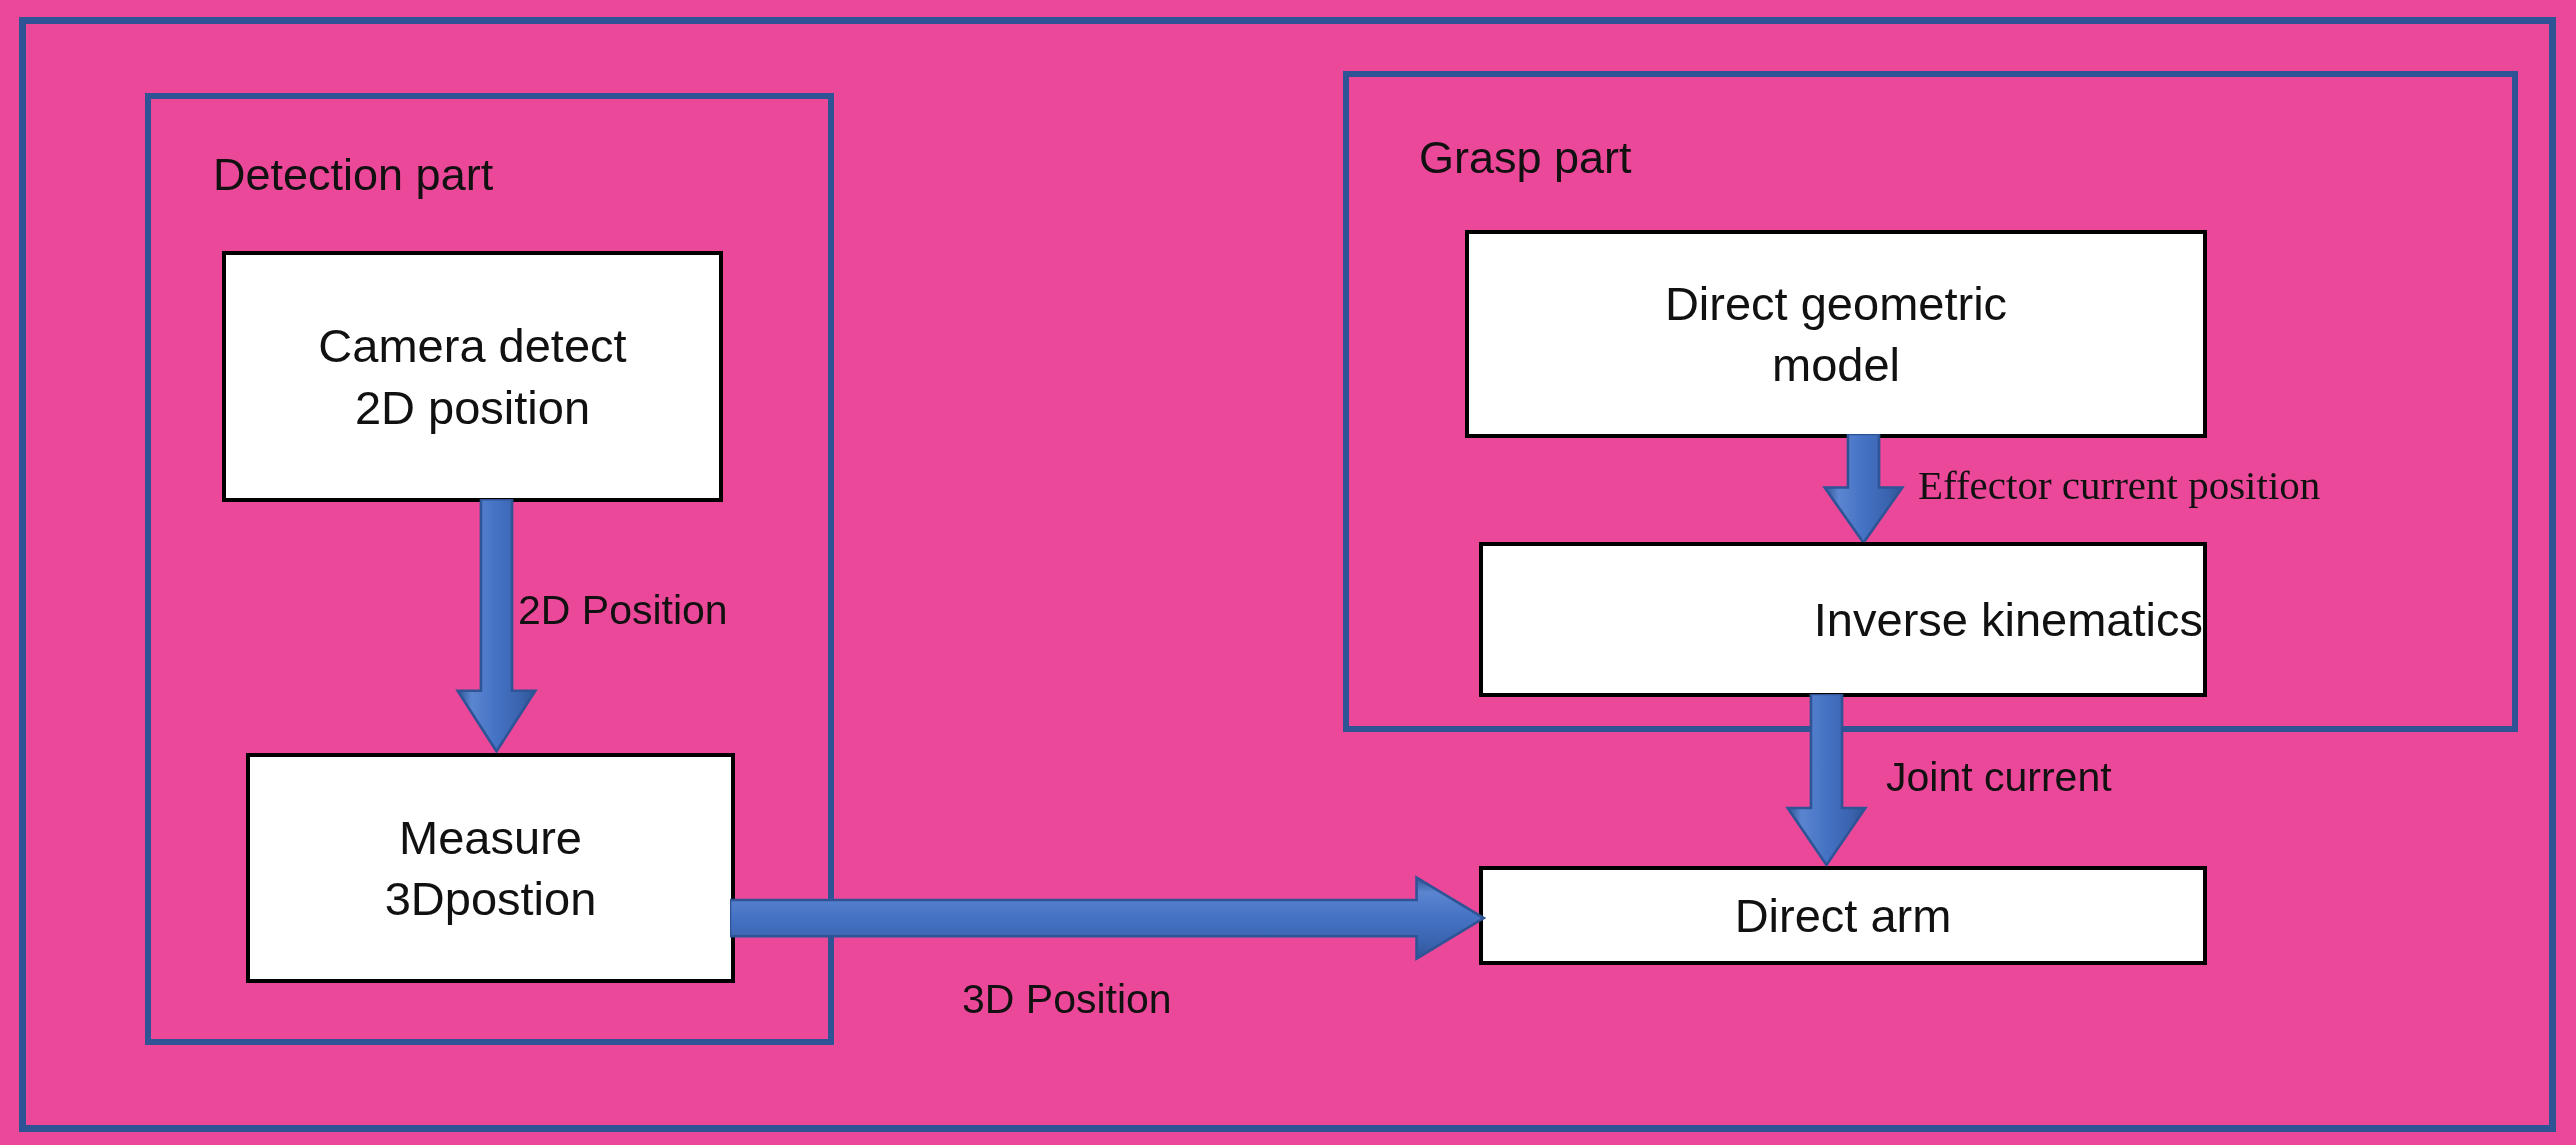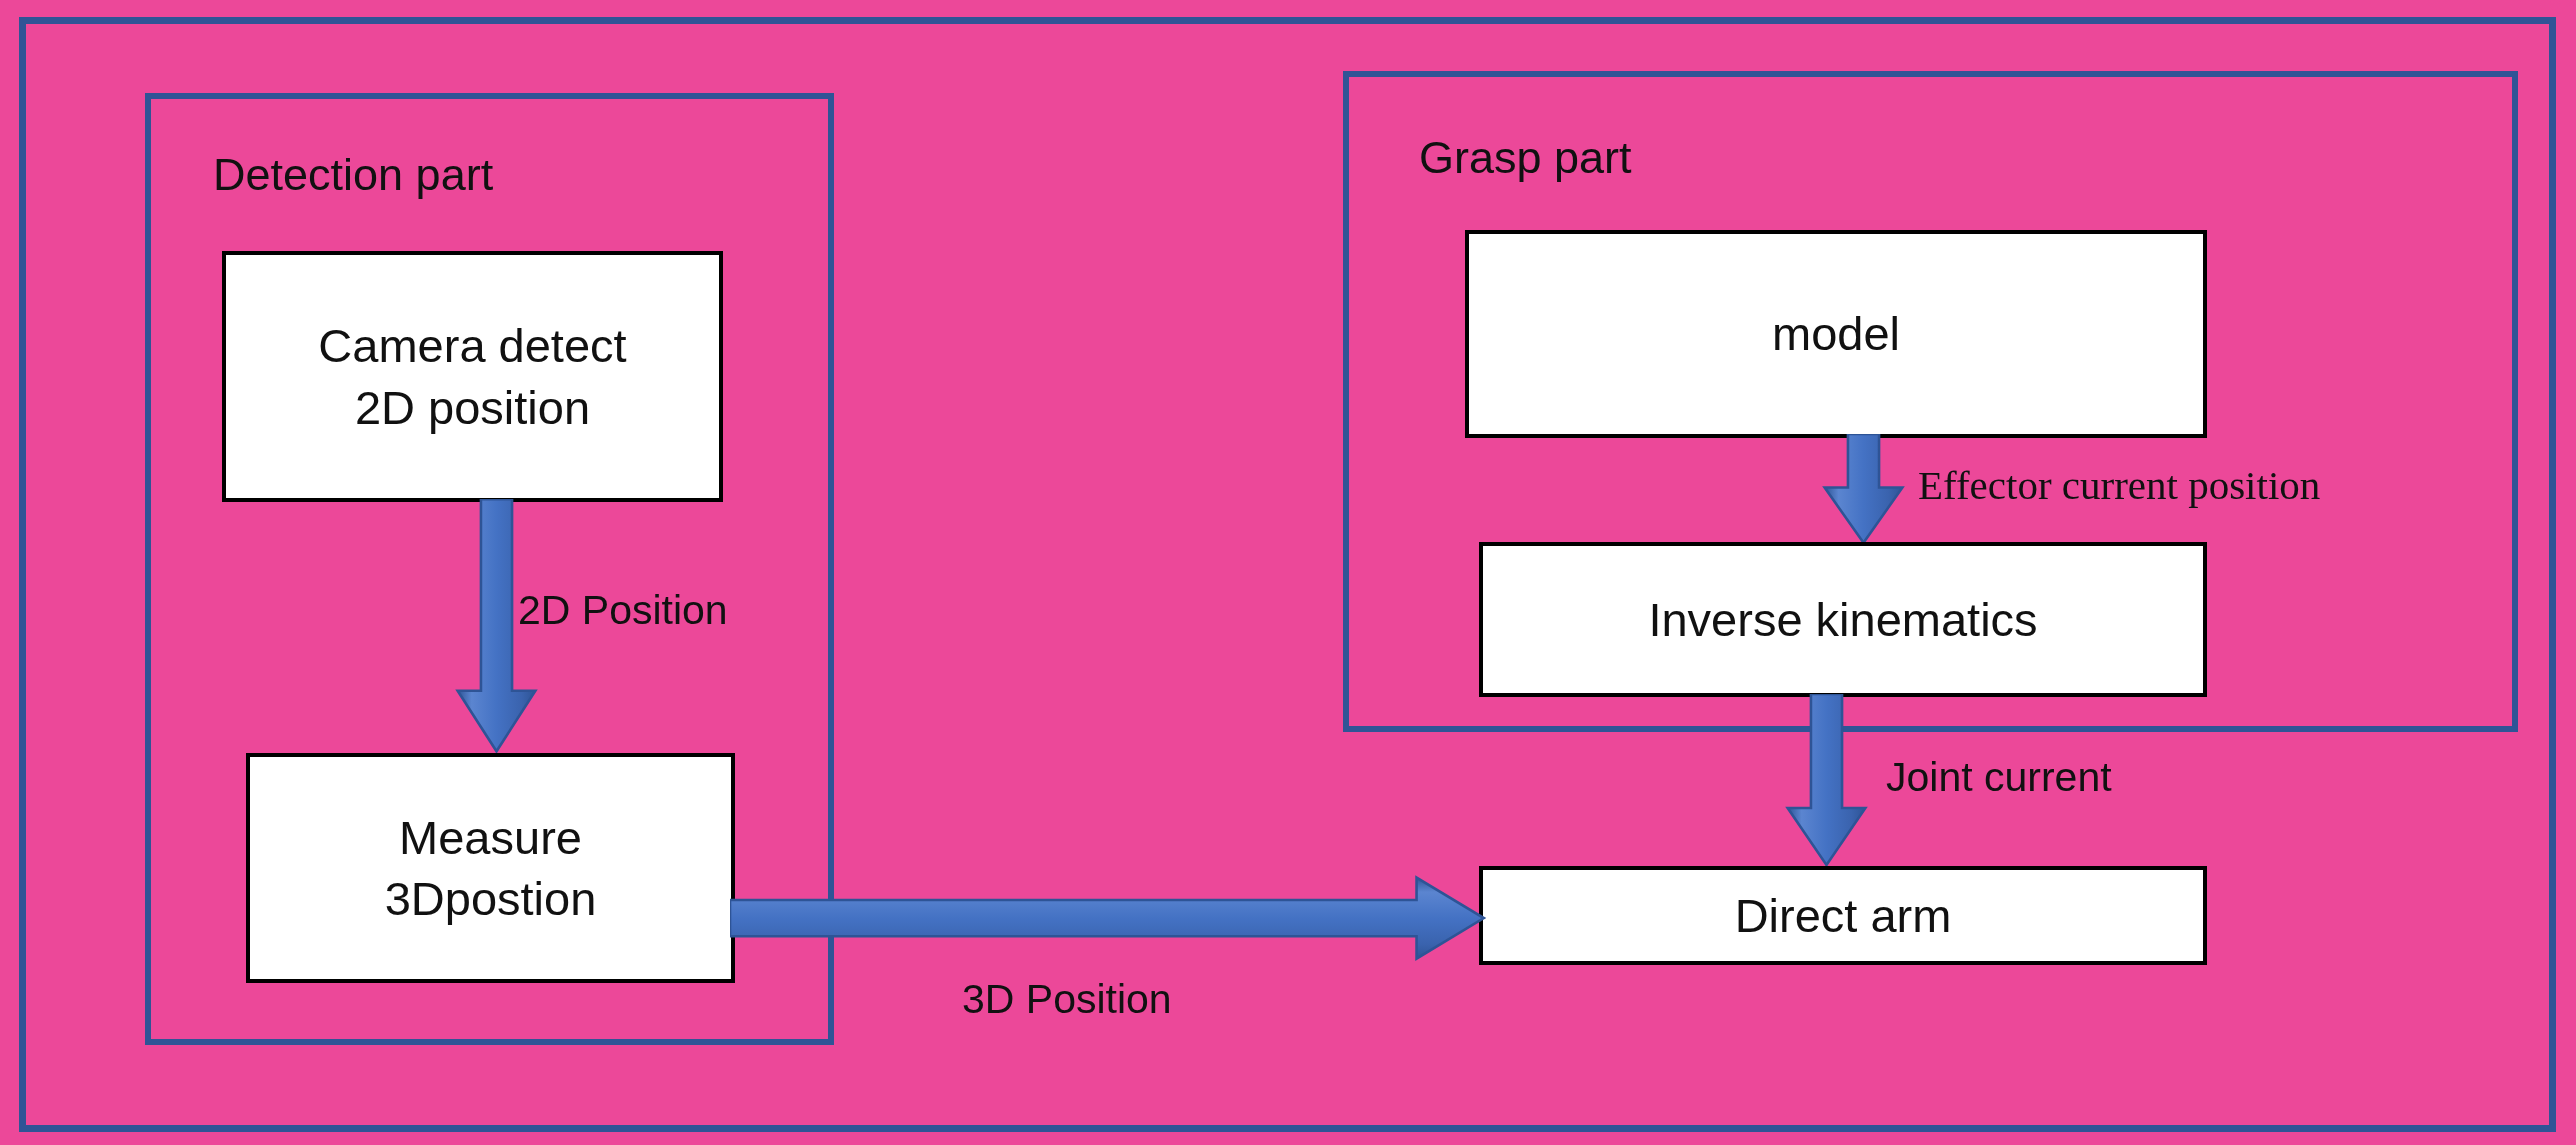--- a/index.html
+++ b/index.html
@@ -112,40 +112,41 @@
 
   <div class="node-box" style="left:246px; top:753px; width:489px; height:230px;">
     <span class="line">Measure</span>
     <span class="line">3Dpostion</span>
   </div>
 
   <div class="group-box" style="left:1343px; top:71px; width:1175px; height:661px;"></div>
   <div class="group-label" style="left:1419px; top:134px;">Grasp part</div>
 
   <div class="node-box" style="left:1465px; top:230px; width:742px; height:208px;">
+    <span class="line">Direct geometric</span>
     <span class="line">model</span>
   </div>
 
   <div class="arrow-v" style="left:1816px; top:434px;">
     <svg width="95" height="114" viewBox="0 0 110 132" xmlns="http://www.w3.org/2000/svg">
       <defs>
         <linearGradient id="gvB" x1="0" y1="0" x2="1" y2="0">
           <stop offset="0%" stop-color="#2e5496"></stop>
           <stop offset="18%" stop-color="#5b85d0"></stop>
           <stop offset="50%" stop-color="#4472c4"></stop>
           <stop offset="82%" stop-color="#3a63ae"></stop>
           <stop offset="100%" stop-color="#2e5496"></stop>
         </linearGradient>
       </defs>
       <polygon points="37,0 73,0 73,62 100,62 55,126 10,62 37,62" fill="url(#gvB)" stroke="#2e5496" stroke-width="3"></polygon>
     </svg>
   </div>
   <div class="edge-label" style="left:1918px; top:464px;font-family:Liberation Serif, serif;">Effector current position</div>
 
-  <div class="node-box" style="left:1479px; top:542px; width:728px; height:155px;">
+  <div class="node-box" style="left:1479px; top:542px; width:728px; height:155px;align-items:flex-end;">
     <span class="line">Inverse kinematics</span>
   </div>
 
   <div class="arrow-v" style="left:1779px; top:694px;">
     <svg width="95" height="177" viewBox="0 0 110 205" xmlns="http://www.w3.org/2000/svg">
       <defs>
         <linearGradient id="gvC" x1="0" y1="0" x2="1" y2="0">
           <stop offset="0%" stop-color="#2e5496"></stop>
           <stop offset="18%" stop-color="#5b85d0"></stop>
           <stop offset="50%" stop-color="#4472c4"></stop>

